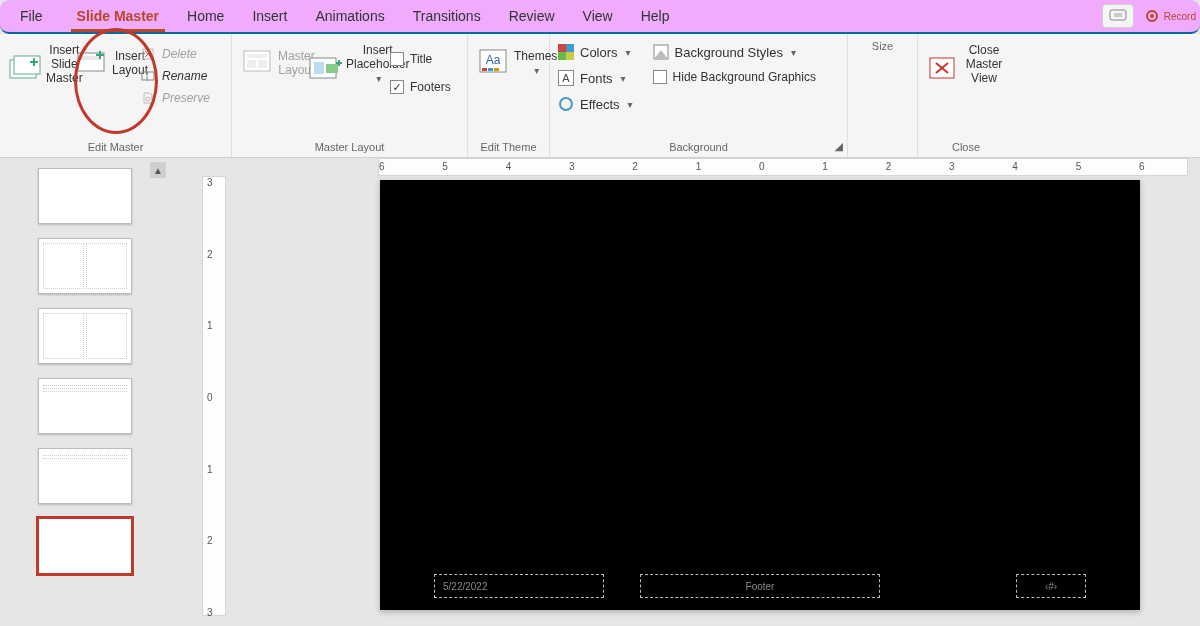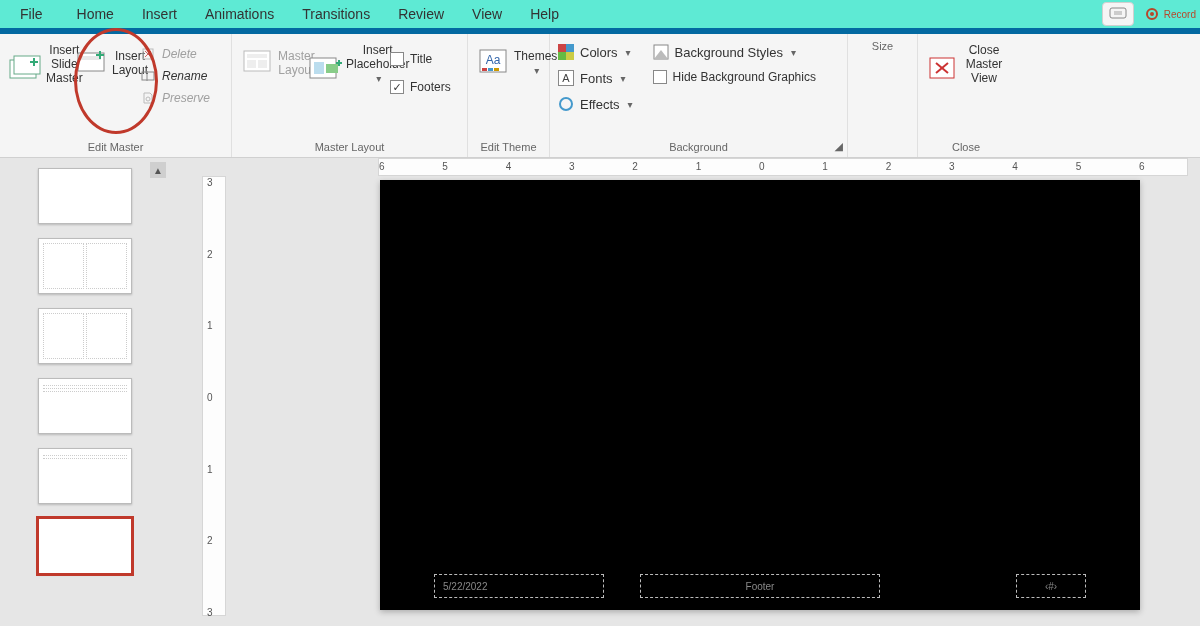--- a/index.html
+++ b/index.html
@@ -1,20 +1,20 @@
 <!DOCTYPE html>
 <html><head>
 <meta charset="utf-8">
 <style>
   * { box-sizing: border-box; margin: 0; padding: 0; font-family: "Segoe UI", Arial, sans-serif; }
   body { width: 1200px; height: 626px; background: #e6e6e6; overflow: hidden; font-size: 13px; color: #333; }
   .app { display: flex; flex-direction: column; height: 100%; }
 
   
-  .tabstrip { height: 34px; background: #5eead4; display: flex; align-items: stretch; border-bottom: 6px solid #0369a1; position: relative; }
+  .tabstrip { height: 34px; background: #f0abfc; display: flex; align-items: stretch; border-bottom: 2px solid #0369a1; position: relative; border-radius: 9px; }
   .tab { padding: 0 14px; display: flex; align-items: center; font-size: 14px; cursor: pointer; }
   .tab.active { color: #b7472a; font-weight: 600; position: relative; }
   .tab.active::after { content: ""; position: absolute; left: 8px; right: 8px; bottom: 0; height: 3px; background: #b7472a; }
   .tab.file { padding-left: 20px; padding-right: 20px; }
   .tabstrip-right { margin-left: auto; display:flex; align-items:center; gap:12px; padding-right:4px;}
   .presbtn { border:1px solid #d0d0d0; background:#f5f5f5; padding:4px 6px; border-radius:4px; display:flex; align-items:center;}
   .recbtn { display:flex; align-items:center; gap:6px; color:#b7472a; font-size:10px;}
   .recdot { width:12px; height:12px; border-radius:50%; border:2px solid #b7472a; position:relative;}
   .recdot::after { content:""; position:absolute; inset:2px; background:#b7472a; border-radius:50%;}
 
@@ -69,20 +69,21 @@
   .annot { position:absolute; left:74px; top:28px; width:84px; height:106px; border:3px solid #c0392b; border-radius:50%; pointer-events:none; z-index:50;}
 </style>
 </head>
 <body>
 
 <div class="app">
   <div class="annot"></div>
 
   <div class="tabstrip">
     <div class="tab file">File</div>
+    <div class="tab active">Slide Master</div>
     <div class="tab">Home</div>
     <div class="tab">Insert</div>
     <div class="tab">Animations</div>
     <div class="tab">Transitions</div>
     <div class="tab">Review</div>
     <div class="tab">View</div>
     <div class="tab">Help</div>
     <div class="tabstrip-right">
       <div class="presbtn">
         <svg width="18" height="14">

